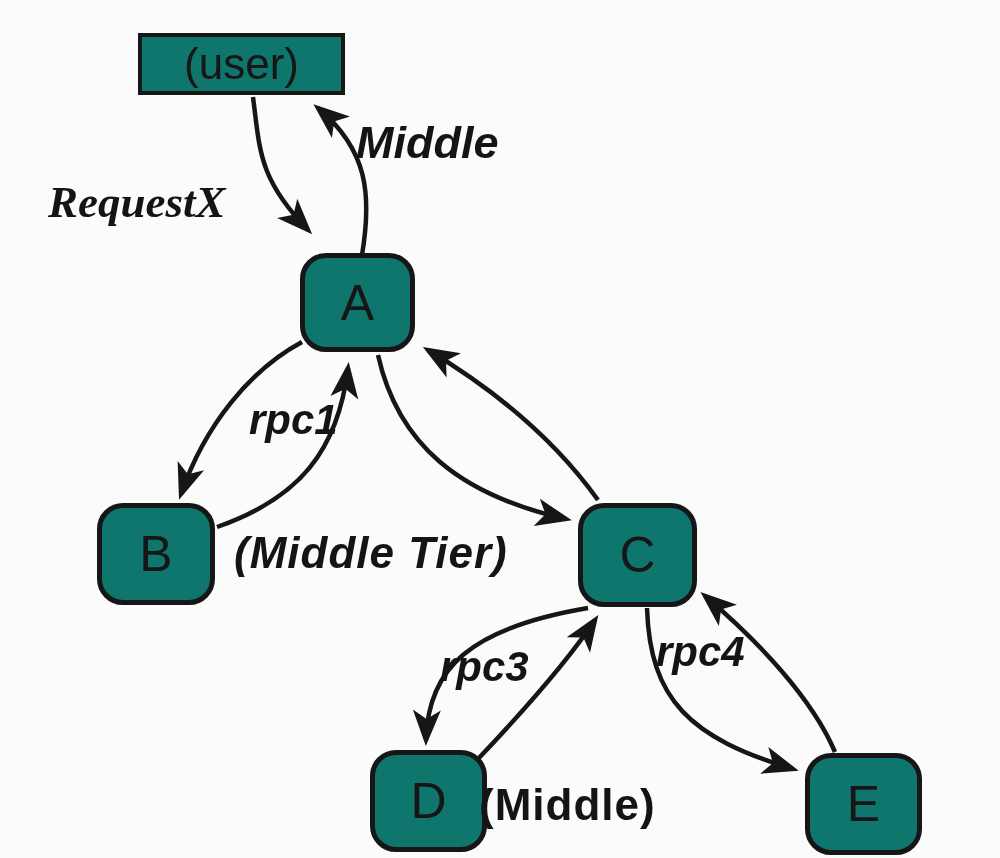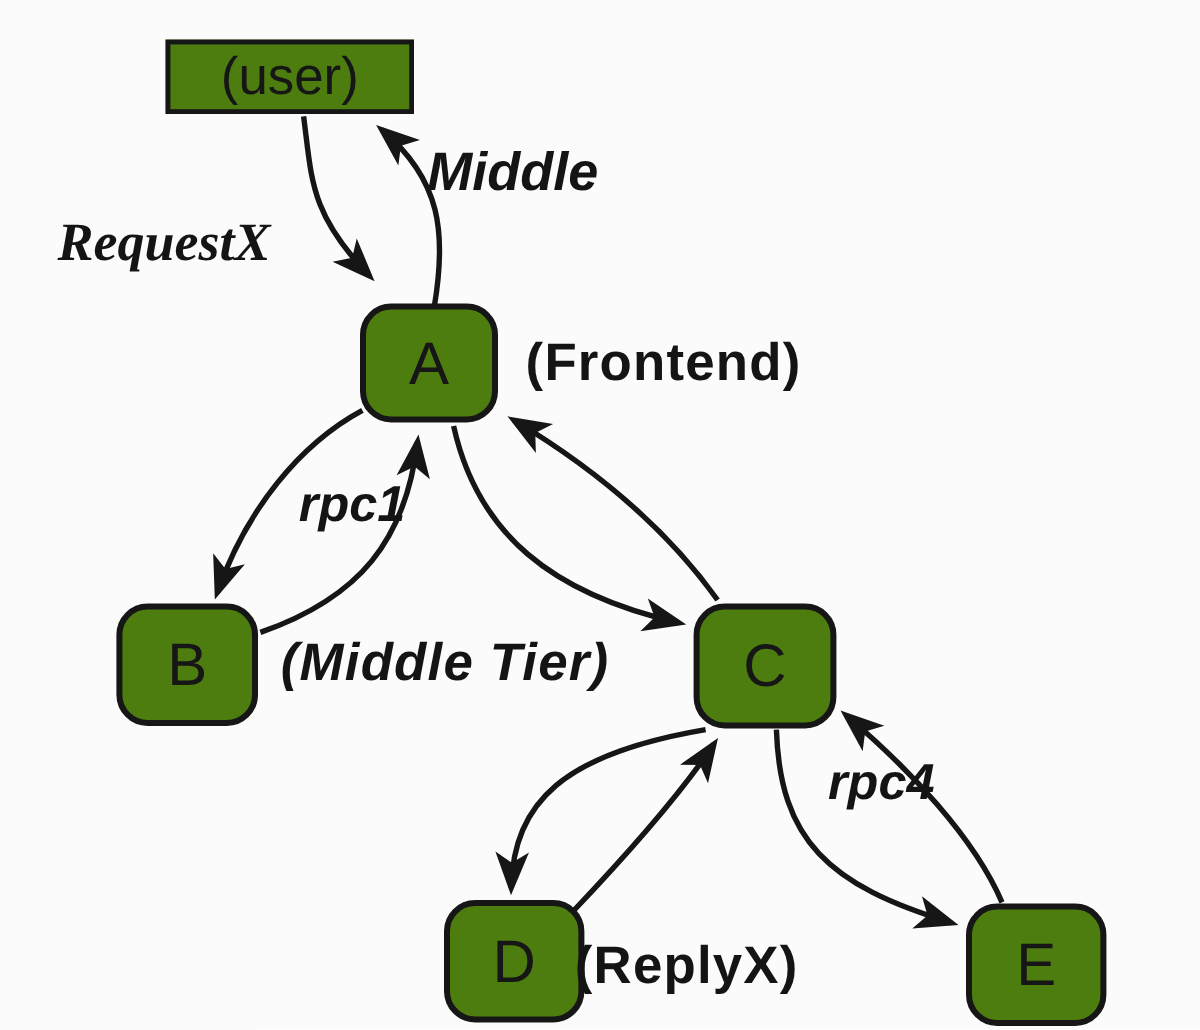--- a/index.html
+++ b/index.html
@@ -13,21 +13,21 @@
     background:#fbfbfb;
     overflow:hidden;
   }
   .edges{
     position:absolute;left:0;top:0;width:1000px;height:858px;
   }
   .node{
     position:absolute;
     box-sizing:border-box;
     border:5px solid #161616;
-    background:#4d7c0f;
+    background:#0f766e;
     display:flex;align-items:center;justify-content:center;
     color:#161616;
     font-size:50px;
     line-height:1;
   }
   .node.rounded{border-radius:26px;}
   .node.rect{border-width:4px;font-size:44px;}
   .lbl{
     position:absolute;
     color:#141414;
@@ -107,20 +107,20 @@
     <span>D</span>
   </div>
 
   <div class="node rounded" style="left:805px;top:753px;width:117px;height:102px;">
     <span>E</span>
   </div>
 
   <div class="lbl flow" style="left:48px;top:180px;font-family:Liberation Serif, serif;">RequestX</div>
   <div class="lbl flow" style="left:356px;top:120px;">Middle</div>
   <div class="lbl rpc" style="left:217px;top:399px;margin-left:32px;">rpc1</div>
-  <div class="lbl rpc" style="left:690px;top:631px;">rpc4</div>
+  <div class="lbl rpc" style="left:440px;top:646px;">rpc3</div>
+  <div class="lbl rpc" style="left:656px;top:631px;">rpc4</div>
 
-  <div class="lbl tier" style="left:438px;top:281px;">(Frontend)</div>
   <div class="lbl tier" style="left:234px;top:531px;font-style:italic;">(Middle Tier)</div>
-  <div class="lbl tier" style="left:479px;top:783px;">(ReplyX)</div>
+  <div class="lbl tier" style="left:479px;top:783px;">(Middle)</div>
 
 
 </div>
 
 </body></html>

